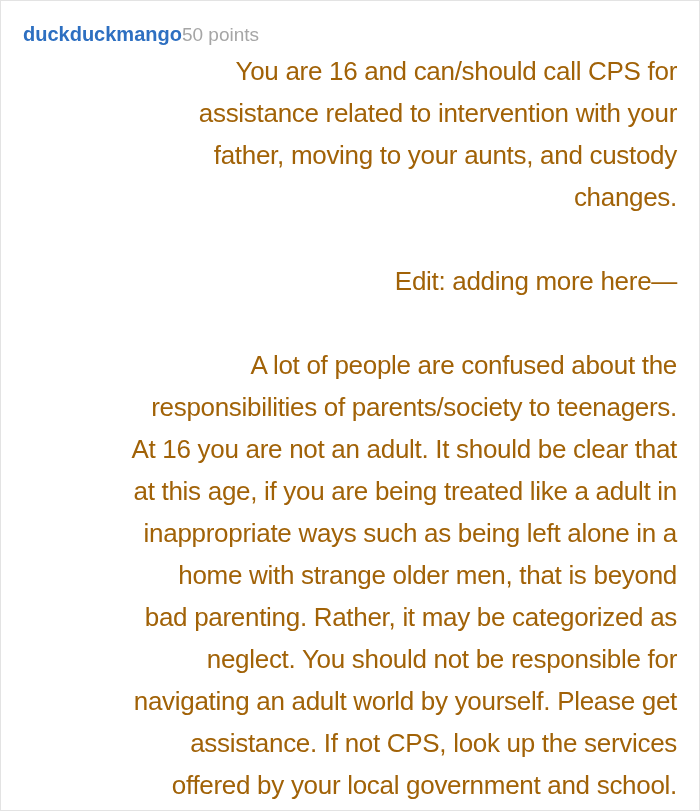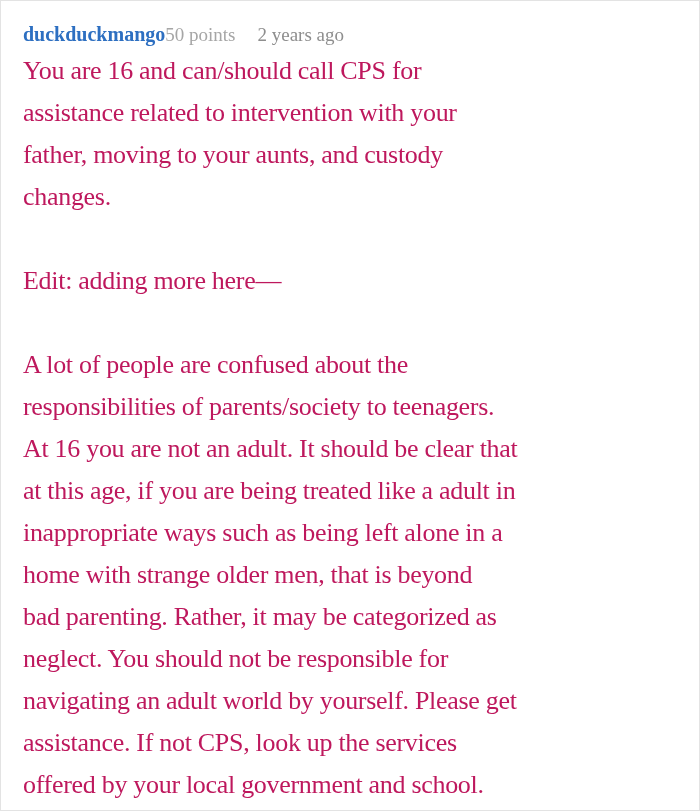--- a/index.html
+++ b/index.html
@@ -9,21 +9,20 @@
     height: 811px;
     font-family: "Liberation Sans", sans-serif;
   }
   .comment-card {
     width: 700px;
     height: 811px;
     background: #ffffff;
     border: 1px solid #e3e3e3;
     padding: 20px 22px 16px 22px;
     overflow: hidden;
-    font-family: Liberation Serif, serif;
   }
   .comment-header {
     display: flex;
     align-items: baseline;
     line-height: 26px;
     white-space: nowrap;
   }
   .username {
     font-size: 20px;
     font-weight: bold;
@@ -38,32 +37,32 @@
   .timestamp {
     font-size: 19px;
     color: #8e8e8e;
     margin-left: 22px;
   }
   .comment-body {
     margin-top: 2px;
     font-size: 26px;
     line-height: 42px;
     letter-spacing: -0.3px;
-    color: #be185d;
+    color: #a16207;
     white-space: pre-line;
+    text-align: right;
   }
 </style>
 </head>
 <body>
 
 <div class="comment-card">
   <div class="comment-header">
     <span class="username">duckduckmango</span>
     <span class="points">50 points</span>
-    <span class="timestamp">2 years ago</span>
   </div>
   <div class="comment-body">You are 16 and can/should call CPS for
 assistance related to intervention with your
 father, moving to your aunts, and custody
 changes.
 
 Edit: adding more here—
 
 A lot of people are confused about the
 responsibilities of parents/society to teenagers.

